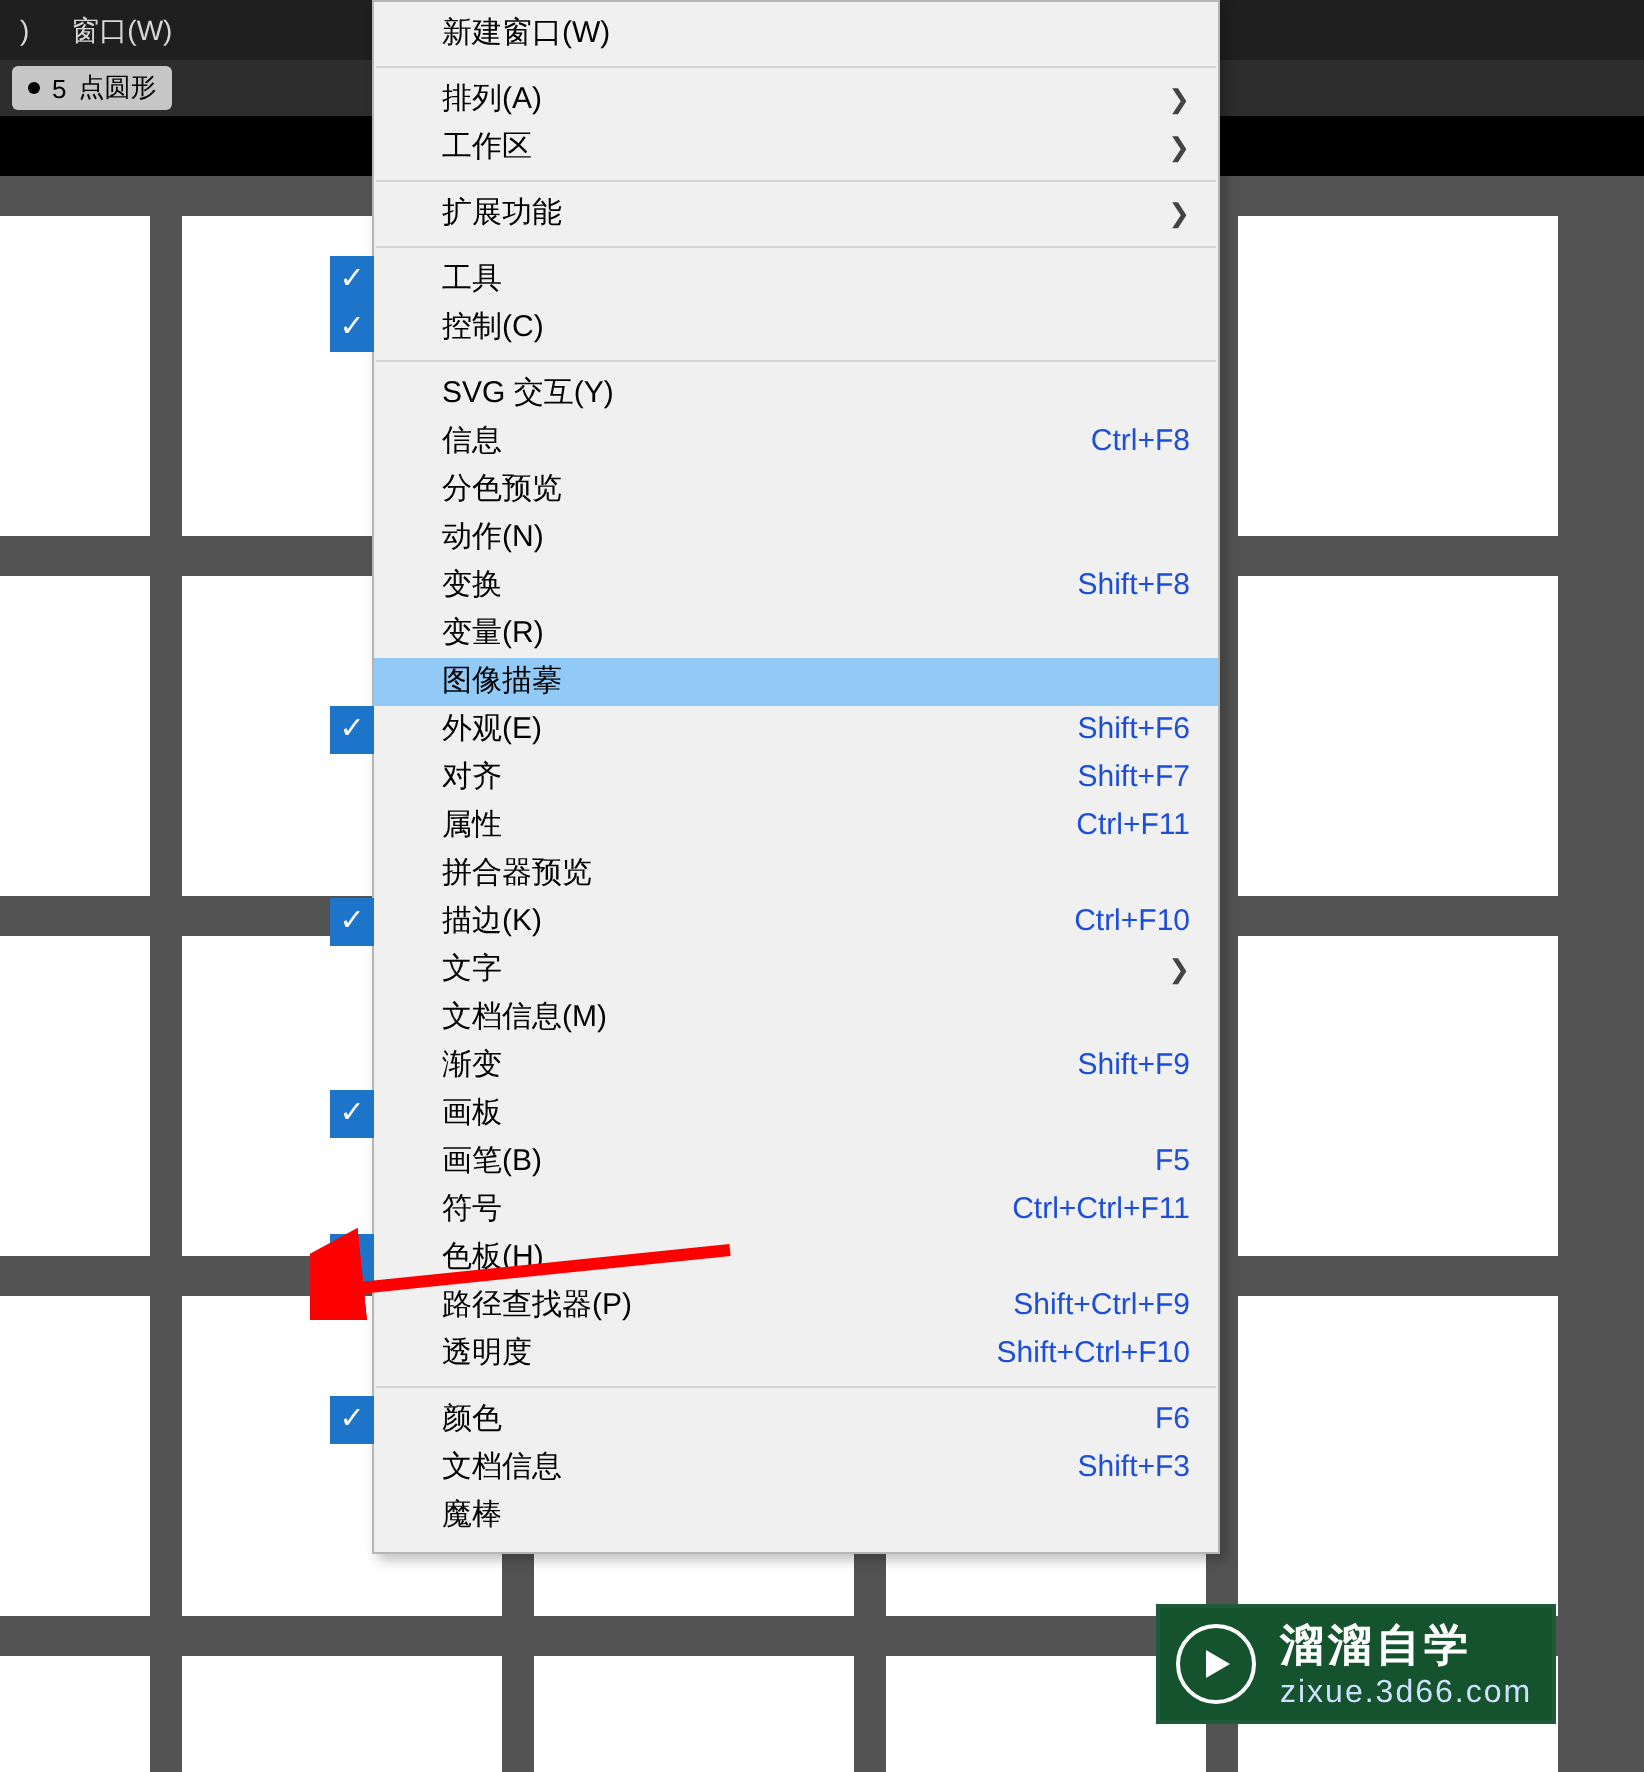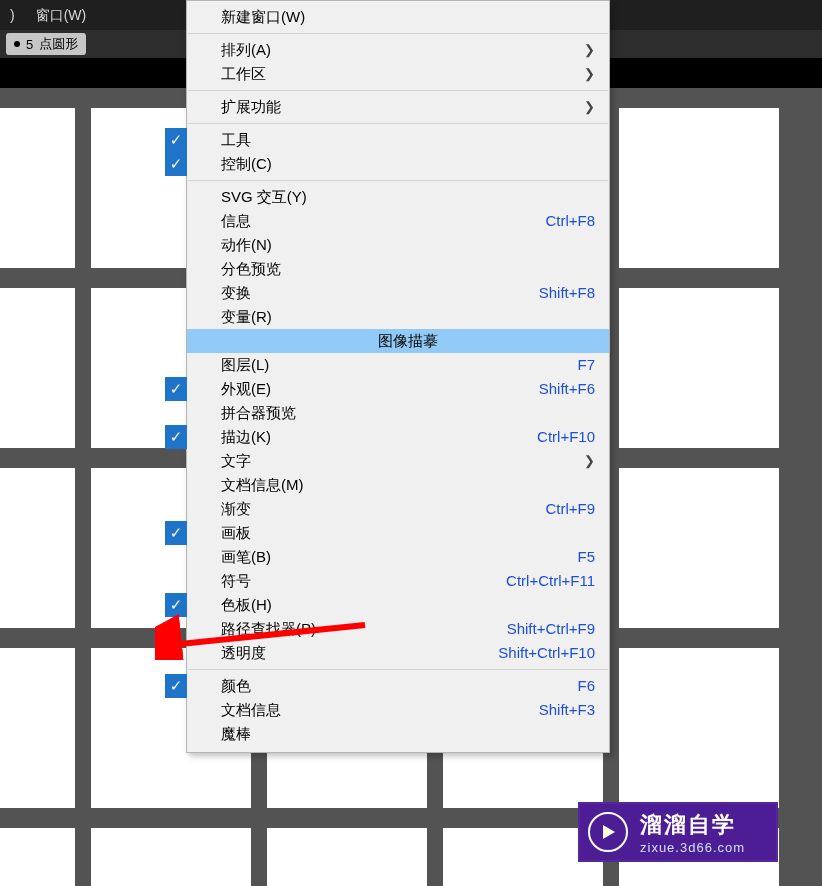--- a/index.html
+++ b/index.html
@@ -117,21 +117,20 @@
   }
   .menu .row .sub {
     position: absolute;
     right: 14px;
     top: 0;
     color: #444;
     font-size: 13px;
   }
   .menu .row.highlight {
     background: #91c9f7;
-    text-align: center;
   }
   .menu .sep {
     height: 1px;
     background: #d4d4d4;
     margin: 4px 1px;
   }
   .menu .row .check {
     position: absolute;
     left: -22px;
     top: 0;
@@ -154,39 +153,39 @@
     position: absolute;
     pointer-events: none;
   }
   
   .watermark {
     position: absolute;
     right: 44px;
     bottom: 24px;
     width: 180px;
     height: 60px;
-    background: #4c1d95;
+    background: #14532d;
     display: flex;
     align-items: center;
     gap: 12px;
     padding: 0 10px;
     color: #fff;
     box-shadow: 0 0 0 2px rgba(255,255,255,.05) inset;
   }
   .watermark .logo {
     width: 36px; height: 36px;
     border: 2px solid #fff;
     border-radius: 50%;
     display: flex;
     align-items: center;
     justify-content: center;
   }
   .watermark .logo svg { display:block; }
   .watermark .txt1 { font-size: 22px; font-weight: 600; letter-spacing: 2px; }
-  .watermark .txt2 { font-size: 13px; letter-spacing: 1px; color: #cfe0ff;}
+  .watermark .txt2 { font-size: 16px; letter-spacing: 1px; color: #cfe0ff;}
 </style>
 </head>
 <body>
 
 <div class="menubar">
   <div class="mb-item partial">)</div>
   <div class="mb-item">窗口(W)</div>
 </div>
 
 <div class="tabrow">
@@ -268,62 +267,66 @@
     <div class="sep"></div>
 
     <div class="row">
       <span>SVG 交互(Y)</span>
     </div>
     <div class="row">
       <span>信息</span>
       <span class="sc">Ctrl+F8</span>
     </div>
     <div class="row">
+      <span>分色预览</span>
+    </div>
+    <div class="row">
       <span>动作(N)</span>
-    </div>
-    <div class="row">
-      <span>分色预览</span>
     </div>
     <div class="row">
       <span>变换</span>
       <span class="sc">Shift+F8</span>
     </div>
     <div class="row">
       <span>变量(R)</span>
     </div>
     <div class="row highlight">
       <span>图像描摹</span>
     </div>
     <div class="row">
-      <span>图层(L)</span>
-      <span class="sc">F7</span>
-    </div>
-    <div class="row">
       <span class="check">✓</span>
       <span>外观(E)</span>
       <span class="sc">Shift+F6</span>
     </div>
     <div class="row">
+      <span>对齐</span>
+      <span class="sc">Shift+F7</span>
+    </div>
+    <div class="row">
+      <span>属性</span>
+      <span class="sc">Ctrl+F11</span>
+    </div>
+    <div class="row">
       <span>拼合器预览</span>
     </div>
     <div class="row">
       <span class="check">✓</span>
       <span>描边(K)</span>
       <span class="sc">Ctrl+F10</span>
     </div>
     <div class="row">
       <span>文字</span>
       <span class="sub">❯</span>
     </div>
     <div class="row">
       <span>文档信息(M)</span>
     </div>
     <div class="row">
       <span>渐变</span>
-      <span class="sc">Ctrl+F9</span>
+      <span class="sc">Shift+F9</span>
     </div>
     <div class="row">
       <span class="check">✓</span>
       <span>画板</span>
     </div>
     <div class="row">
       <span>画笔(B)</span>
       <span class="sc">F5</span>
     </div>
     <div class="row">

